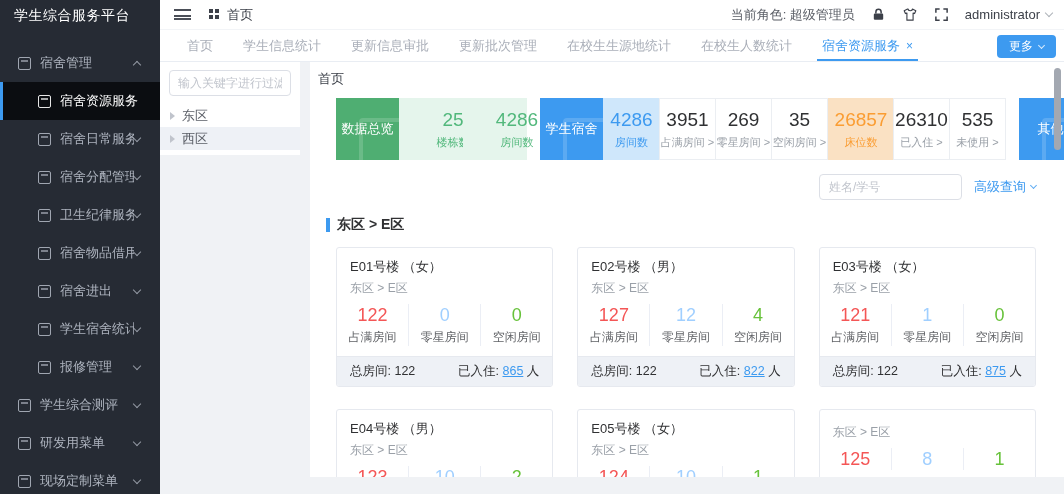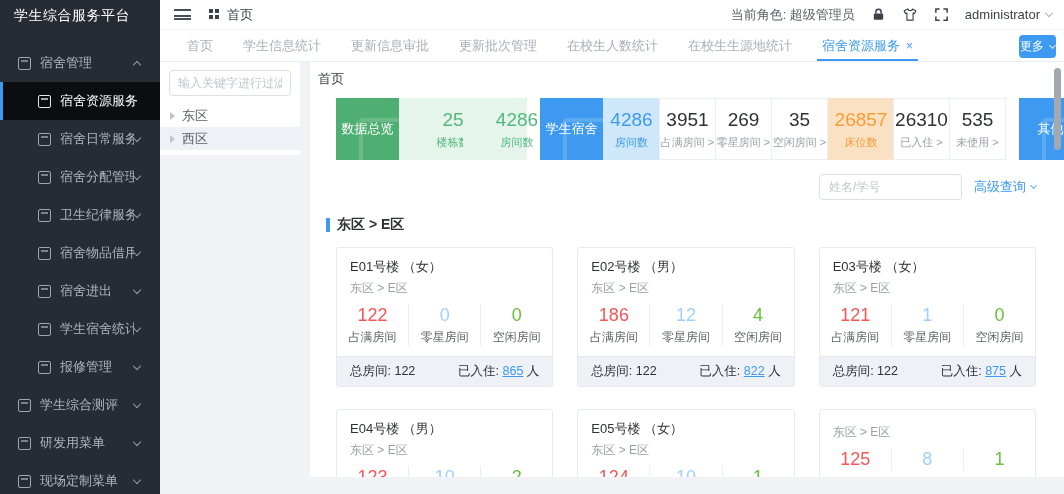--- a/index.html
+++ b/index.html
@@ -38,21 +38,21 @@
   .user .chev.down { border-color:#9aa0a8; }
 
   
   .tabbar { height:32px; background:#fff; display:flex; align-items:stretch; padding-left:12px; border-bottom:1px solid #e9edf3; position:relative; }
   .tabs { display:flex; align-items:stretch; }
   .tab { display:flex; align-items:center; padding:0 15px; font-size:13px; color:#a9aeb8; cursor:pointer; position:relative; white-space:nowrap; }
   .tab.active { color:#3d9af0; }
   .tab.active::after { content:''; position:absolute; left:10px; right:10px; bottom:0; height:2px; background:#3d9af0; }
   .t-close { margin-left:6px; font-size:12px; line-height:1; }
   .t-close::before { content:'×'; }
-  .more-btn { position:absolute; right:8px; top:5px; height:23px; background:#3d9af0; border:none; border-radius:4px; color:#fff; font-size:12px; padding:0 1px; display:flex; align-items:center; gap:6px; cursor:pointer; font-family:inherit; }
+  .more-btn { position:absolute; right:8px; top:5px; height:23px; background:#3d9af0; border:none; border-radius:4px; color:#fff; font-size:12px; padding:0 12px; display:flex; align-items:center; gap:6px; cursor:pointer; font-family:inherit; }
   .more-btn .chev { border-color:#fff; width:5px; height:5px; }
 
   
   .content { flex:1; background:#f0f2f5; display:flex; min-height:0; position:relative; }
   .tree-panel { width:140px; flex:0 0 140px; background:#fff; height:93px; margin-right:10px; padding-top:8px; }
   .tree-filter { width:122px; height:26px; margin:0 9px 8px 9px; border:1px solid #dcdfe6; border-radius:4px; font-size:12px; padding:0 8px; color:#606266; outline:none; font-family:inherit; }
   .tree-filter::placeholder { color:#c0c4cc; }
   .tree-node { height:23px; display:flex; align-items:center; padding-left:10px; font-size:13px; color:#5a5e66; cursor:pointer; }
   .tree-node.hl { background:#eef1f6; }
   .caret { width:0; height:0; border-left:5px solid #c0c4cc; border-top:4px solid transparent; border-bottom:4px solid transparent; margin-right:7px; }
@@ -220,24 +220,24 @@
           <div class="tab">
             <span>学生信息统计</span>
           </div>
           <div class="tab">
             <span>更新信息审批</span>
           </div>
           <div class="tab">
             <span>更新批次管理</span>
           </div>
           <div class="tab">
+            <span>在校生生源地统计</span>
+          </div>
+          <div class="tab">
             <span>在校生人数统计</span>
-          </div>
-          <div class="tab">
-            <span>在校生生源地统计</span>
           </div>
           <div class="tab active">
             <span>宿舍资源服务</span>
             <span class="t-close"></span>
           </div>
         </div>
       <button class="more-btn">
         <span>更多</span>
         <i class="chev down"></i>
       </button>
@@ -352,21 +352,21 @@
                 <span class="occ"><span>已入住: </span><a>865</a><span> 人</span></span>
               </div>
             </div>
             <div class="b-card">
               <div class="b-head">
                 <div class="b-title">E02号楼 （男）</div>
                 <div class="b-region">东区 &gt; E区</div>
               </div>
               <div class="b-stats">
                 <div class="b-stat">
-                  <div class="num red">186</div>
+                  <div class="num red">127</div>
                   <div class="lbl">占满房间</div>
                 </div>
                 <div class="b-stat">
                   <div class="num lblue">12</div>
                   <div class="lbl">零星房间</div>
                 </div>
                 <div class="b-stat">
                   <div class="num green">4</div>
                   <div class="lbl">空闲房间</div>
                 </div>

